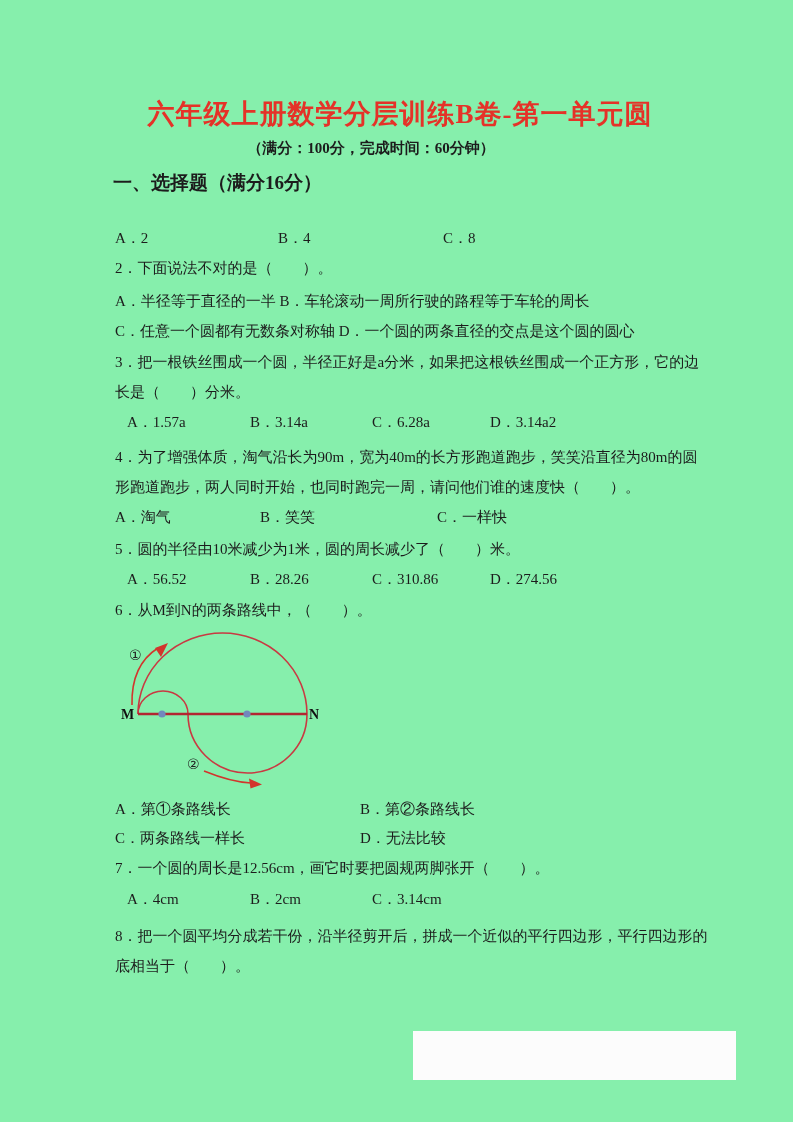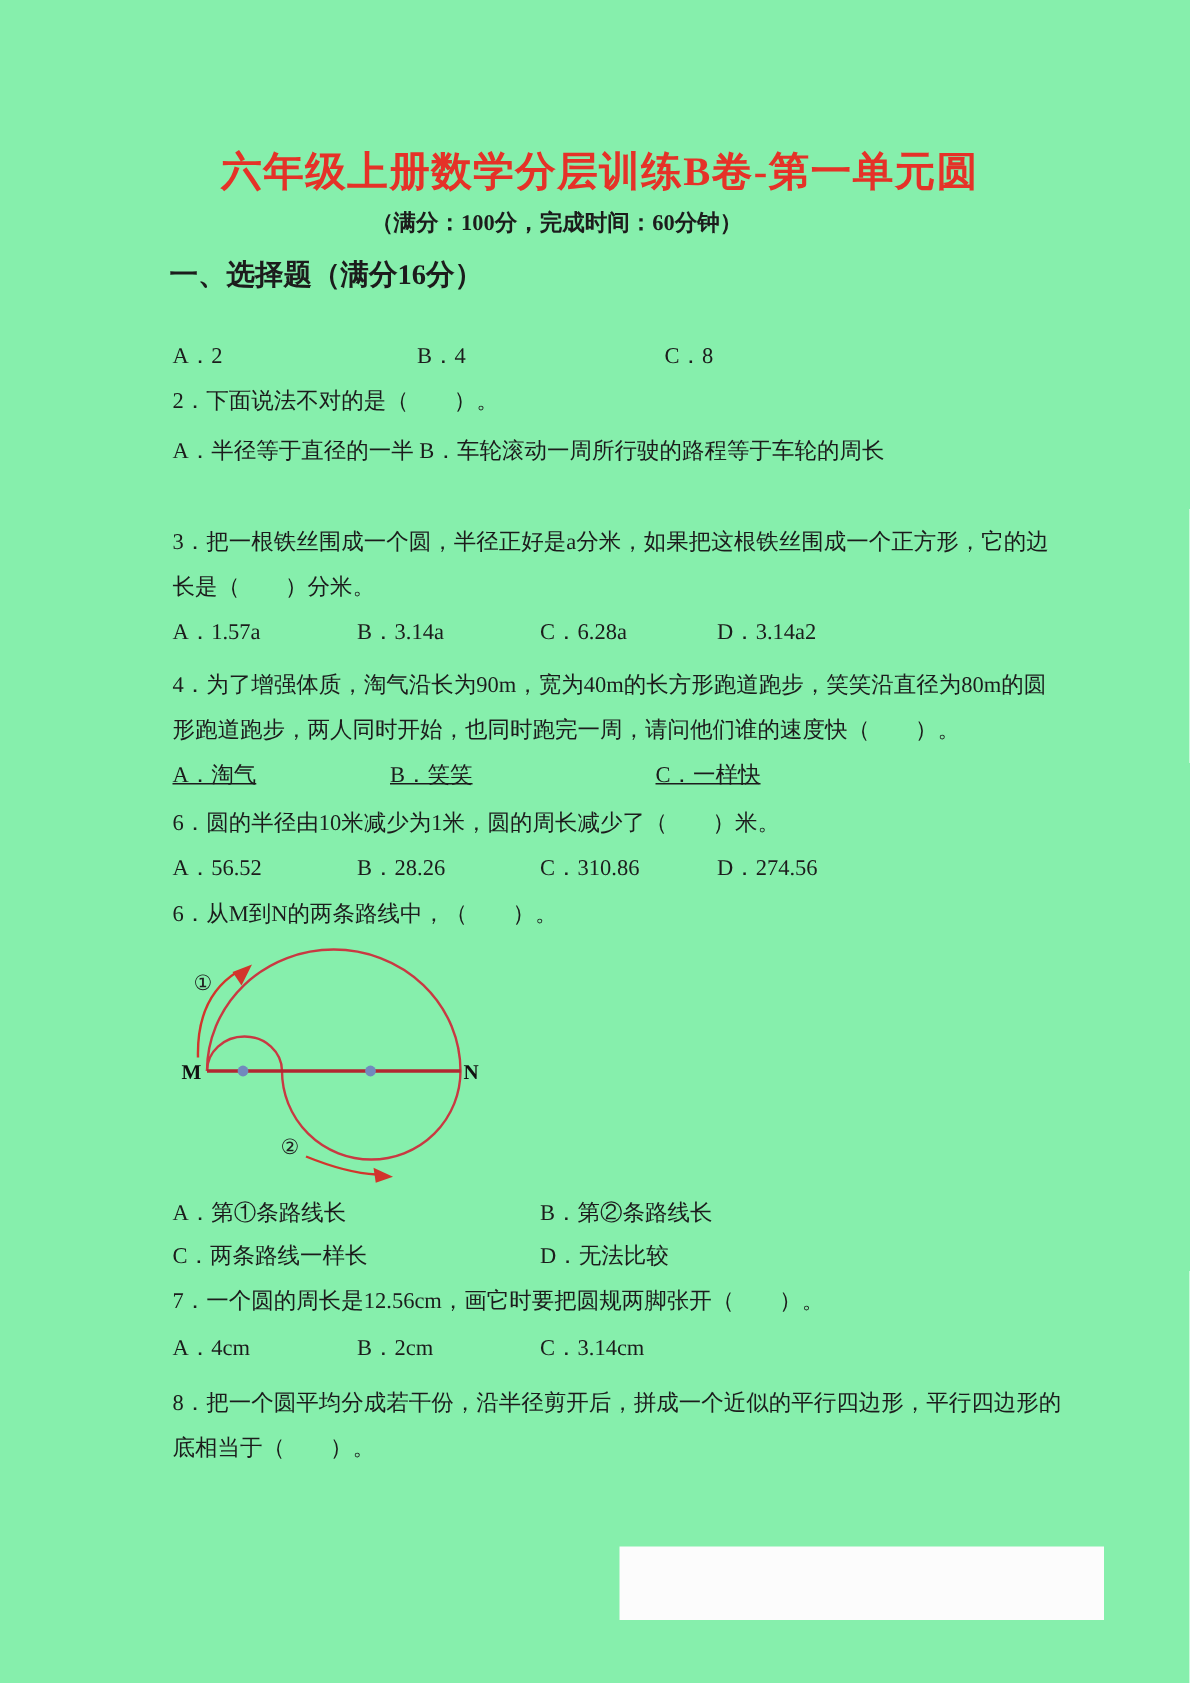--- a/index.html
+++ b/index.html
@@ -54,23 +54,23 @@
     font-size: 15px;
     line-height: 20px;
     white-space: nowrap;
   }
   .g {
     display: grid;
   }
   .g span {
     white-space: nowrap;
   }
-  .g4  { grid-template-columns: 123px 122px 118px auto; }
+  .g4  { grid-template-columns: 123px 122px 118px auto; margin-left: 12px; }
   .g3a { grid-template-columns: 163px 165px auto; }
-  .g3b { grid-template-columns: 145px 177px auto; text-decoration: underline; }
+  .g3b { grid-template-columns: 145px 177px auto; }
   .g2  { grid-template-columns: 245px auto; }
   .figure {
     position: absolute;
     top: 618px;
     left: 105px;
     width: 230px;
     height: 180px;
   }
   .figure svg { display: block; }
   .arc {
@@ -119,39 +119,40 @@
   <div class="section-heading">一、选择题（满分16分）</div>
 
   <div class="line g g3a" style="top:228px">
     <span>A．2</span>
     <span>B．4</span>
     <span>C．8</span>
   </div>
 
   <div class="line" style="top:258px">2．下面说法不对的是（　　）。</div>
   <div class="line" style="top:291px">A．半径等于直径的一半 B．车轮滚动一周所行驶的路程等于车轮的周长</div>
+  <div class="line" style="top:321px">C．任意一个圆都有无数条对称轴 D．一个圆的两条直径的交点是这个圆的圆心</div>
 
   <div class="line" style="top:352px">3．把一根铁丝围成一个圆，半径正好是a分米，如果把这根铁丝围成一个正方形，它的边</div>
   <div class="line" style="top:382px">长是（　　）分米。</div>
   <div class="line g g4" style="top:412px">
     <span>A．1.57a</span>
     <span>B．3.14a</span>
     <span>C．6.28a</span>
     <span>D．3.14a2</span>
   </div>
 
   <div class="line" style="top:447px">4．为了增强体质，淘气沿长为90m，宽为40m的长方形跑道跑步，笑笑沿直径为80m的圆</div>
   <div class="line" style="top:477px">形跑道跑步，两人同时开始，也同时跑完一周，请问他们谁的速度快（　　）。</div>
   <div class="line g g3b" style="top:507px">
     <span>A．淘气</span>
     <span>B．笑笑</span>
     <span>C．一样快</span>
   </div>
 
-  <div class="line" style="top:539px">6．圆的半径由10米减少为1米，圆的周长减少了（　　）米。</div>
+  <div class="line" style="top:539px">5．圆的半径由10米减少为1米，圆的周长减少了（　　）米。</div>
   <div class="line g g4" style="top:569px">
     <span>A．56.52</span>
     <span>B．28.26</span>
     <span>C．310.86</span>
     <span>D．274.56</span>
   </div>
 
   <div class="line" style="top:600px">6．从M到N的两条路线中，（　　）。</div>
 
   <div class="figure">

